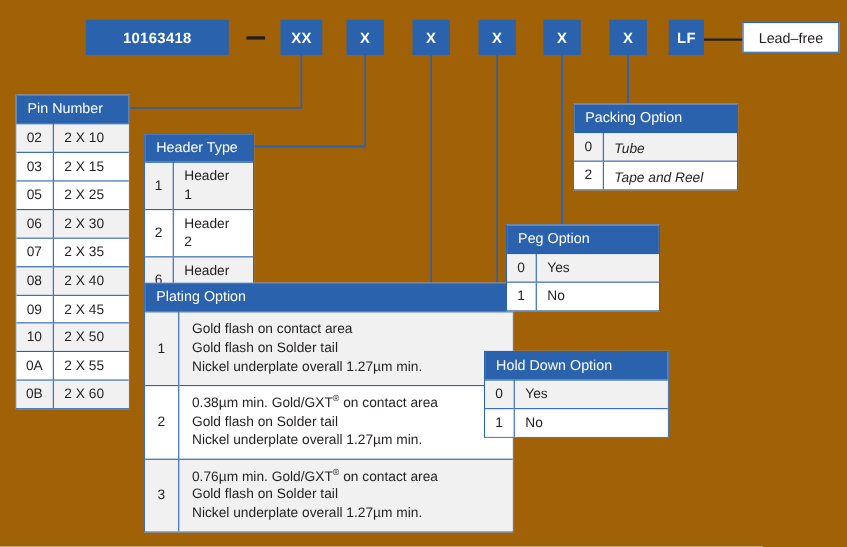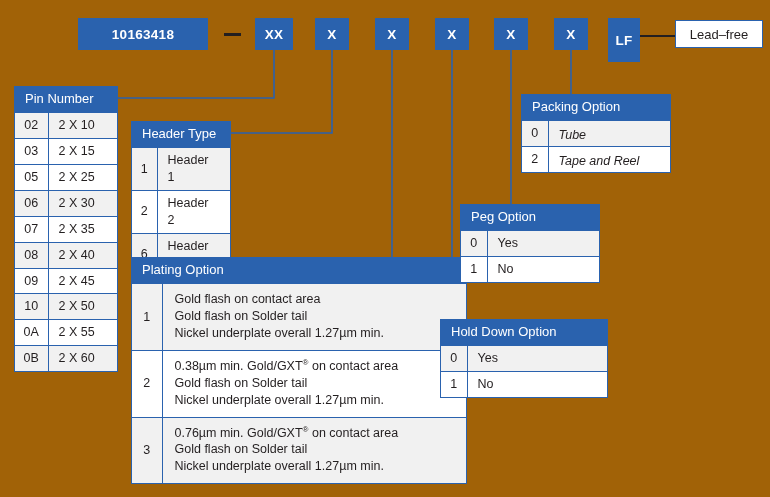--- a/index.html
+++ b/index.html
@@ -159,21 +159,21 @@
 
   <div class="dash" style="left:224px; top:33px; width:17px; height:2.6px;"></div>
 
   <div class="code-block seg" style="left:255px; top:18px; width:38px; height:32px;">XX</div>
   <div class="code-block seg" style="left:315px; top:18px; width:34px; height:32px;">X</div>
   <div class="code-block seg" style="left:375px; top:18px; width:34px; height:32px;">X</div>
   <div class="code-block seg" style="left:435px; top:18px; width:34px; height:32px;">X</div>
   <div class="code-block seg" style="left:494px; top:18px; width:34px; height:32px;">X</div>
   <div class="code-block seg" style="left:554px; top:18px; width:34px; height:32px;">X</div>
 
-  <div class="code-block seg" style="left:608px; top:18px; width:32px; height:44px;">LF</div>
+  <div class="code-block seg" style="left:608px; top:18px; width:32px; height:32px;">LF</div>
 
   <div class="leadfree-box" style="left:675px; top:20px; width:88px; height:28px;">Lead–free</div>
 
   <div class="opt-table t-pin" style="left:14px; top:86px; width:104px;">
     <div class="opt-header">Pin Number</div>
     <div class="opt-body">
         <div class="opt-row shade">
           <div class="opt-code">02</div>
           <div class="opt-desc">2 X 10</div>
         </div>

